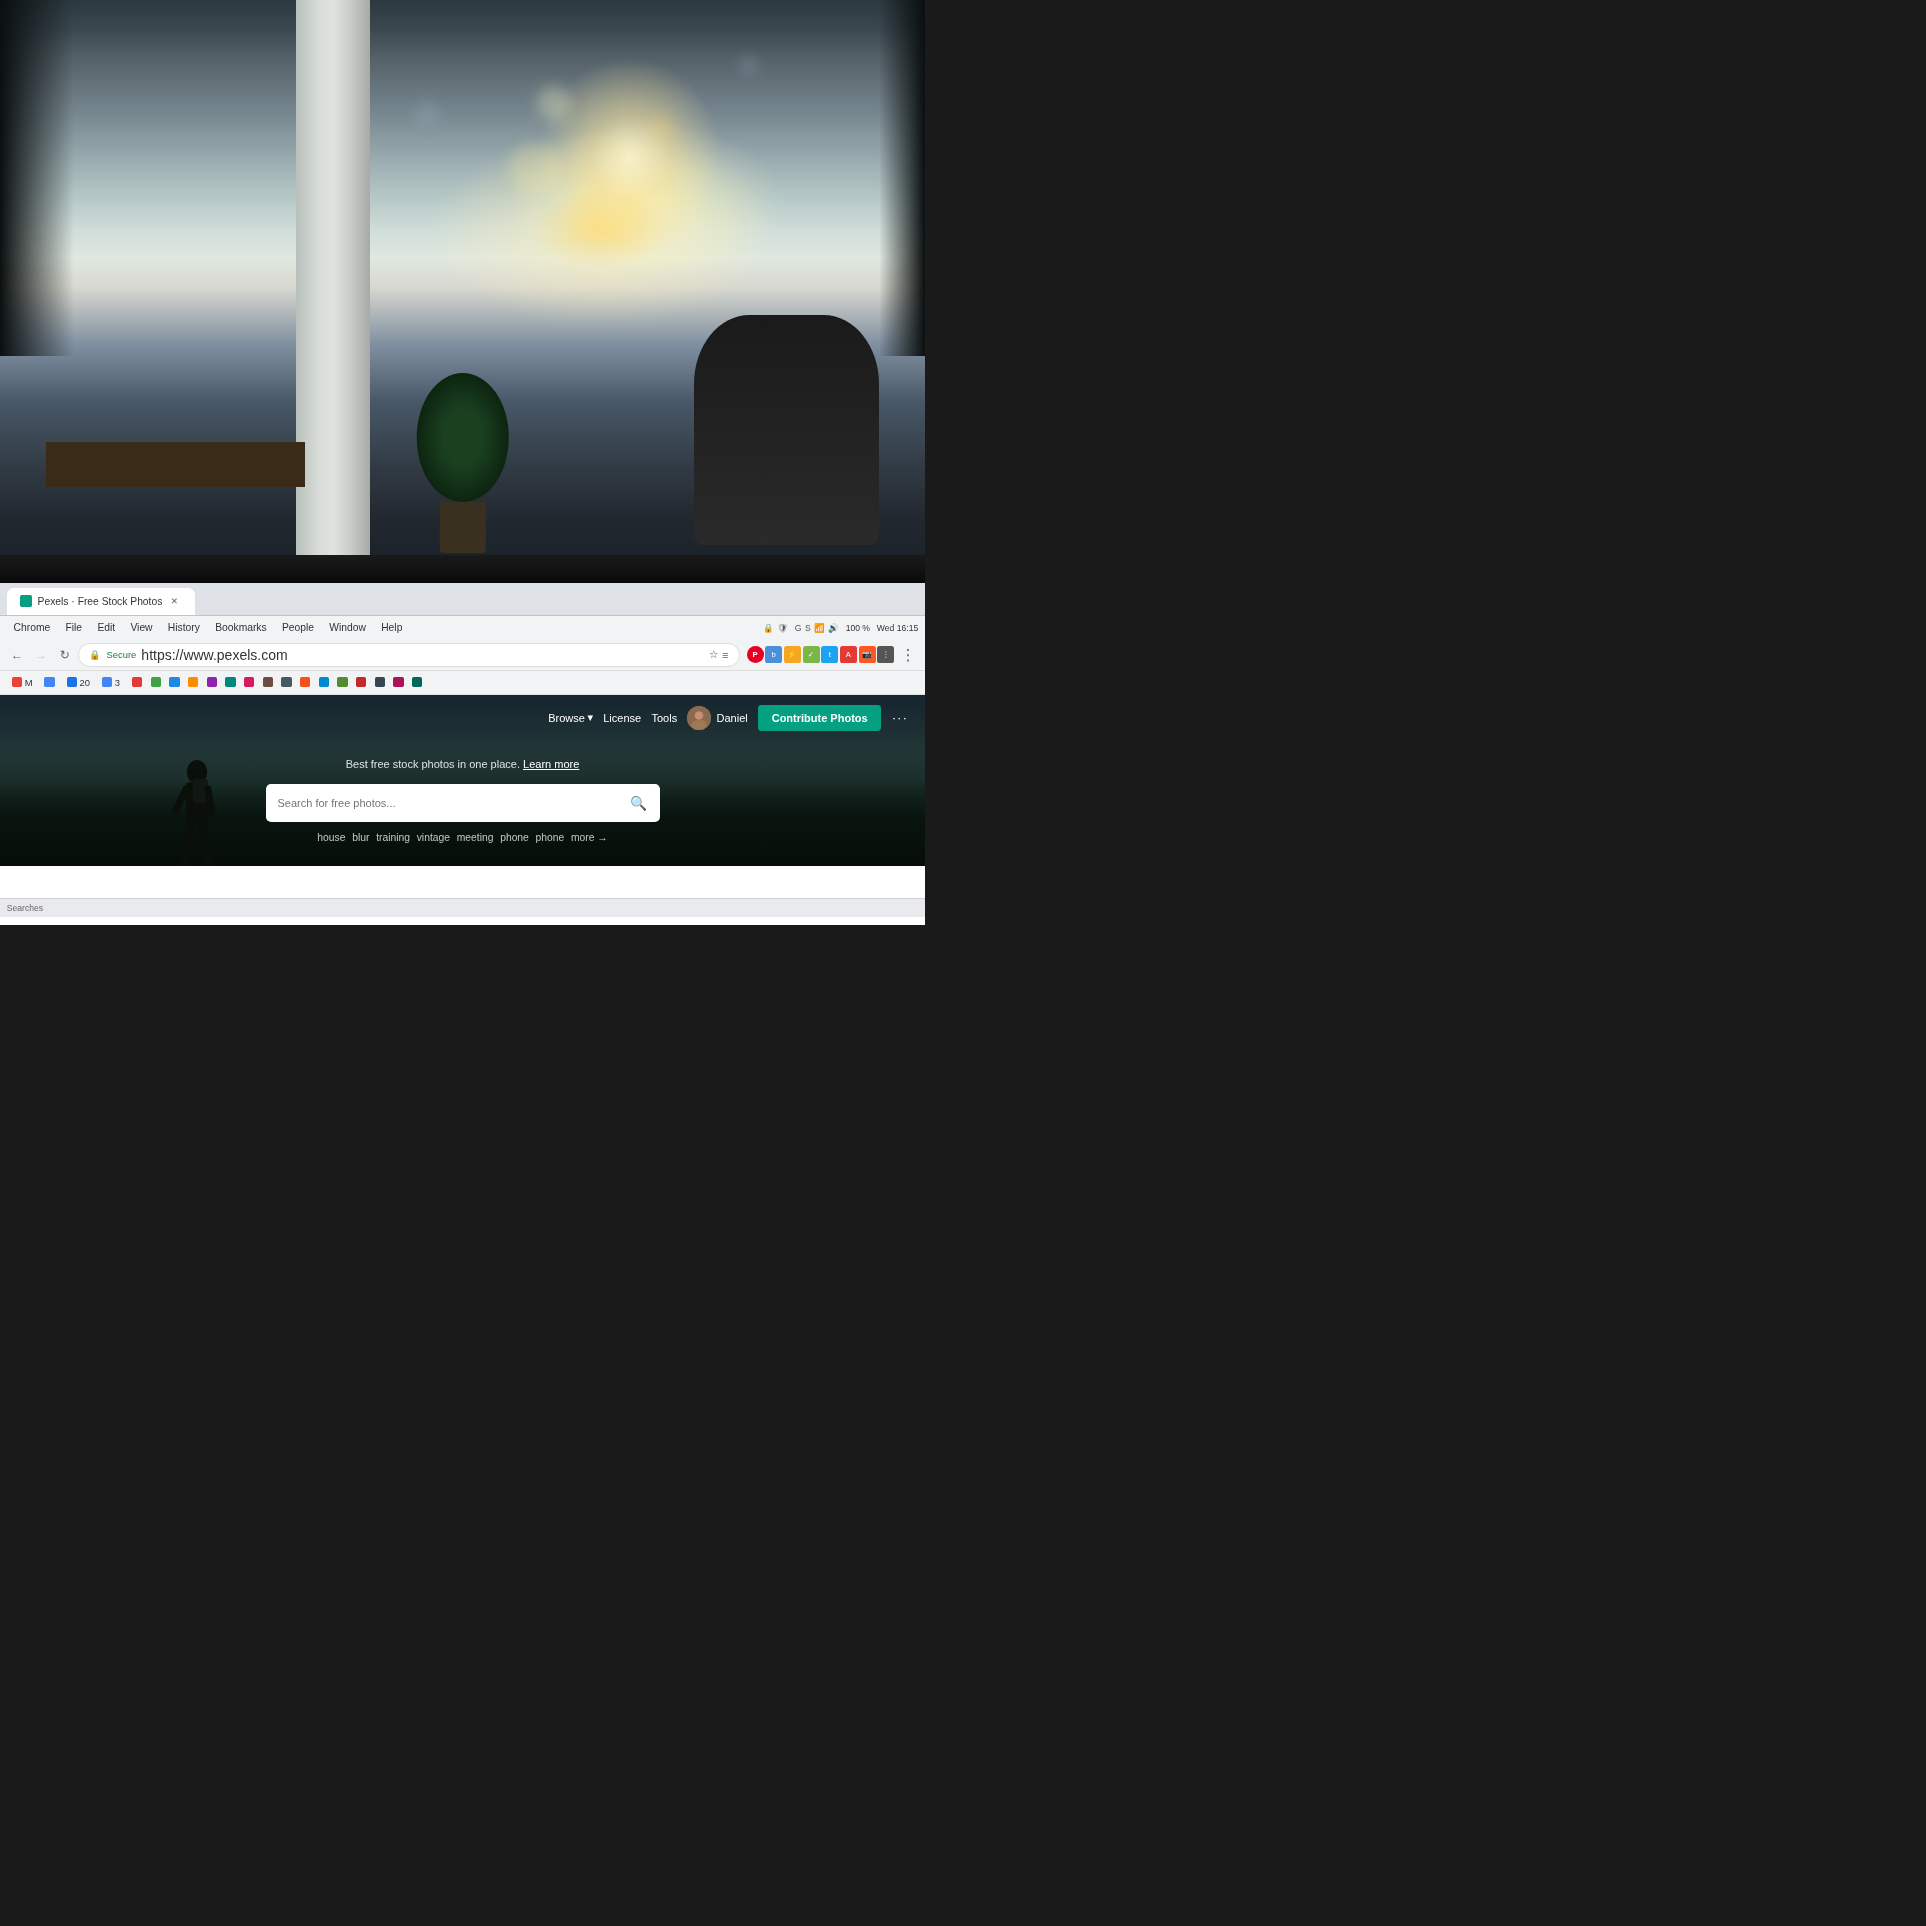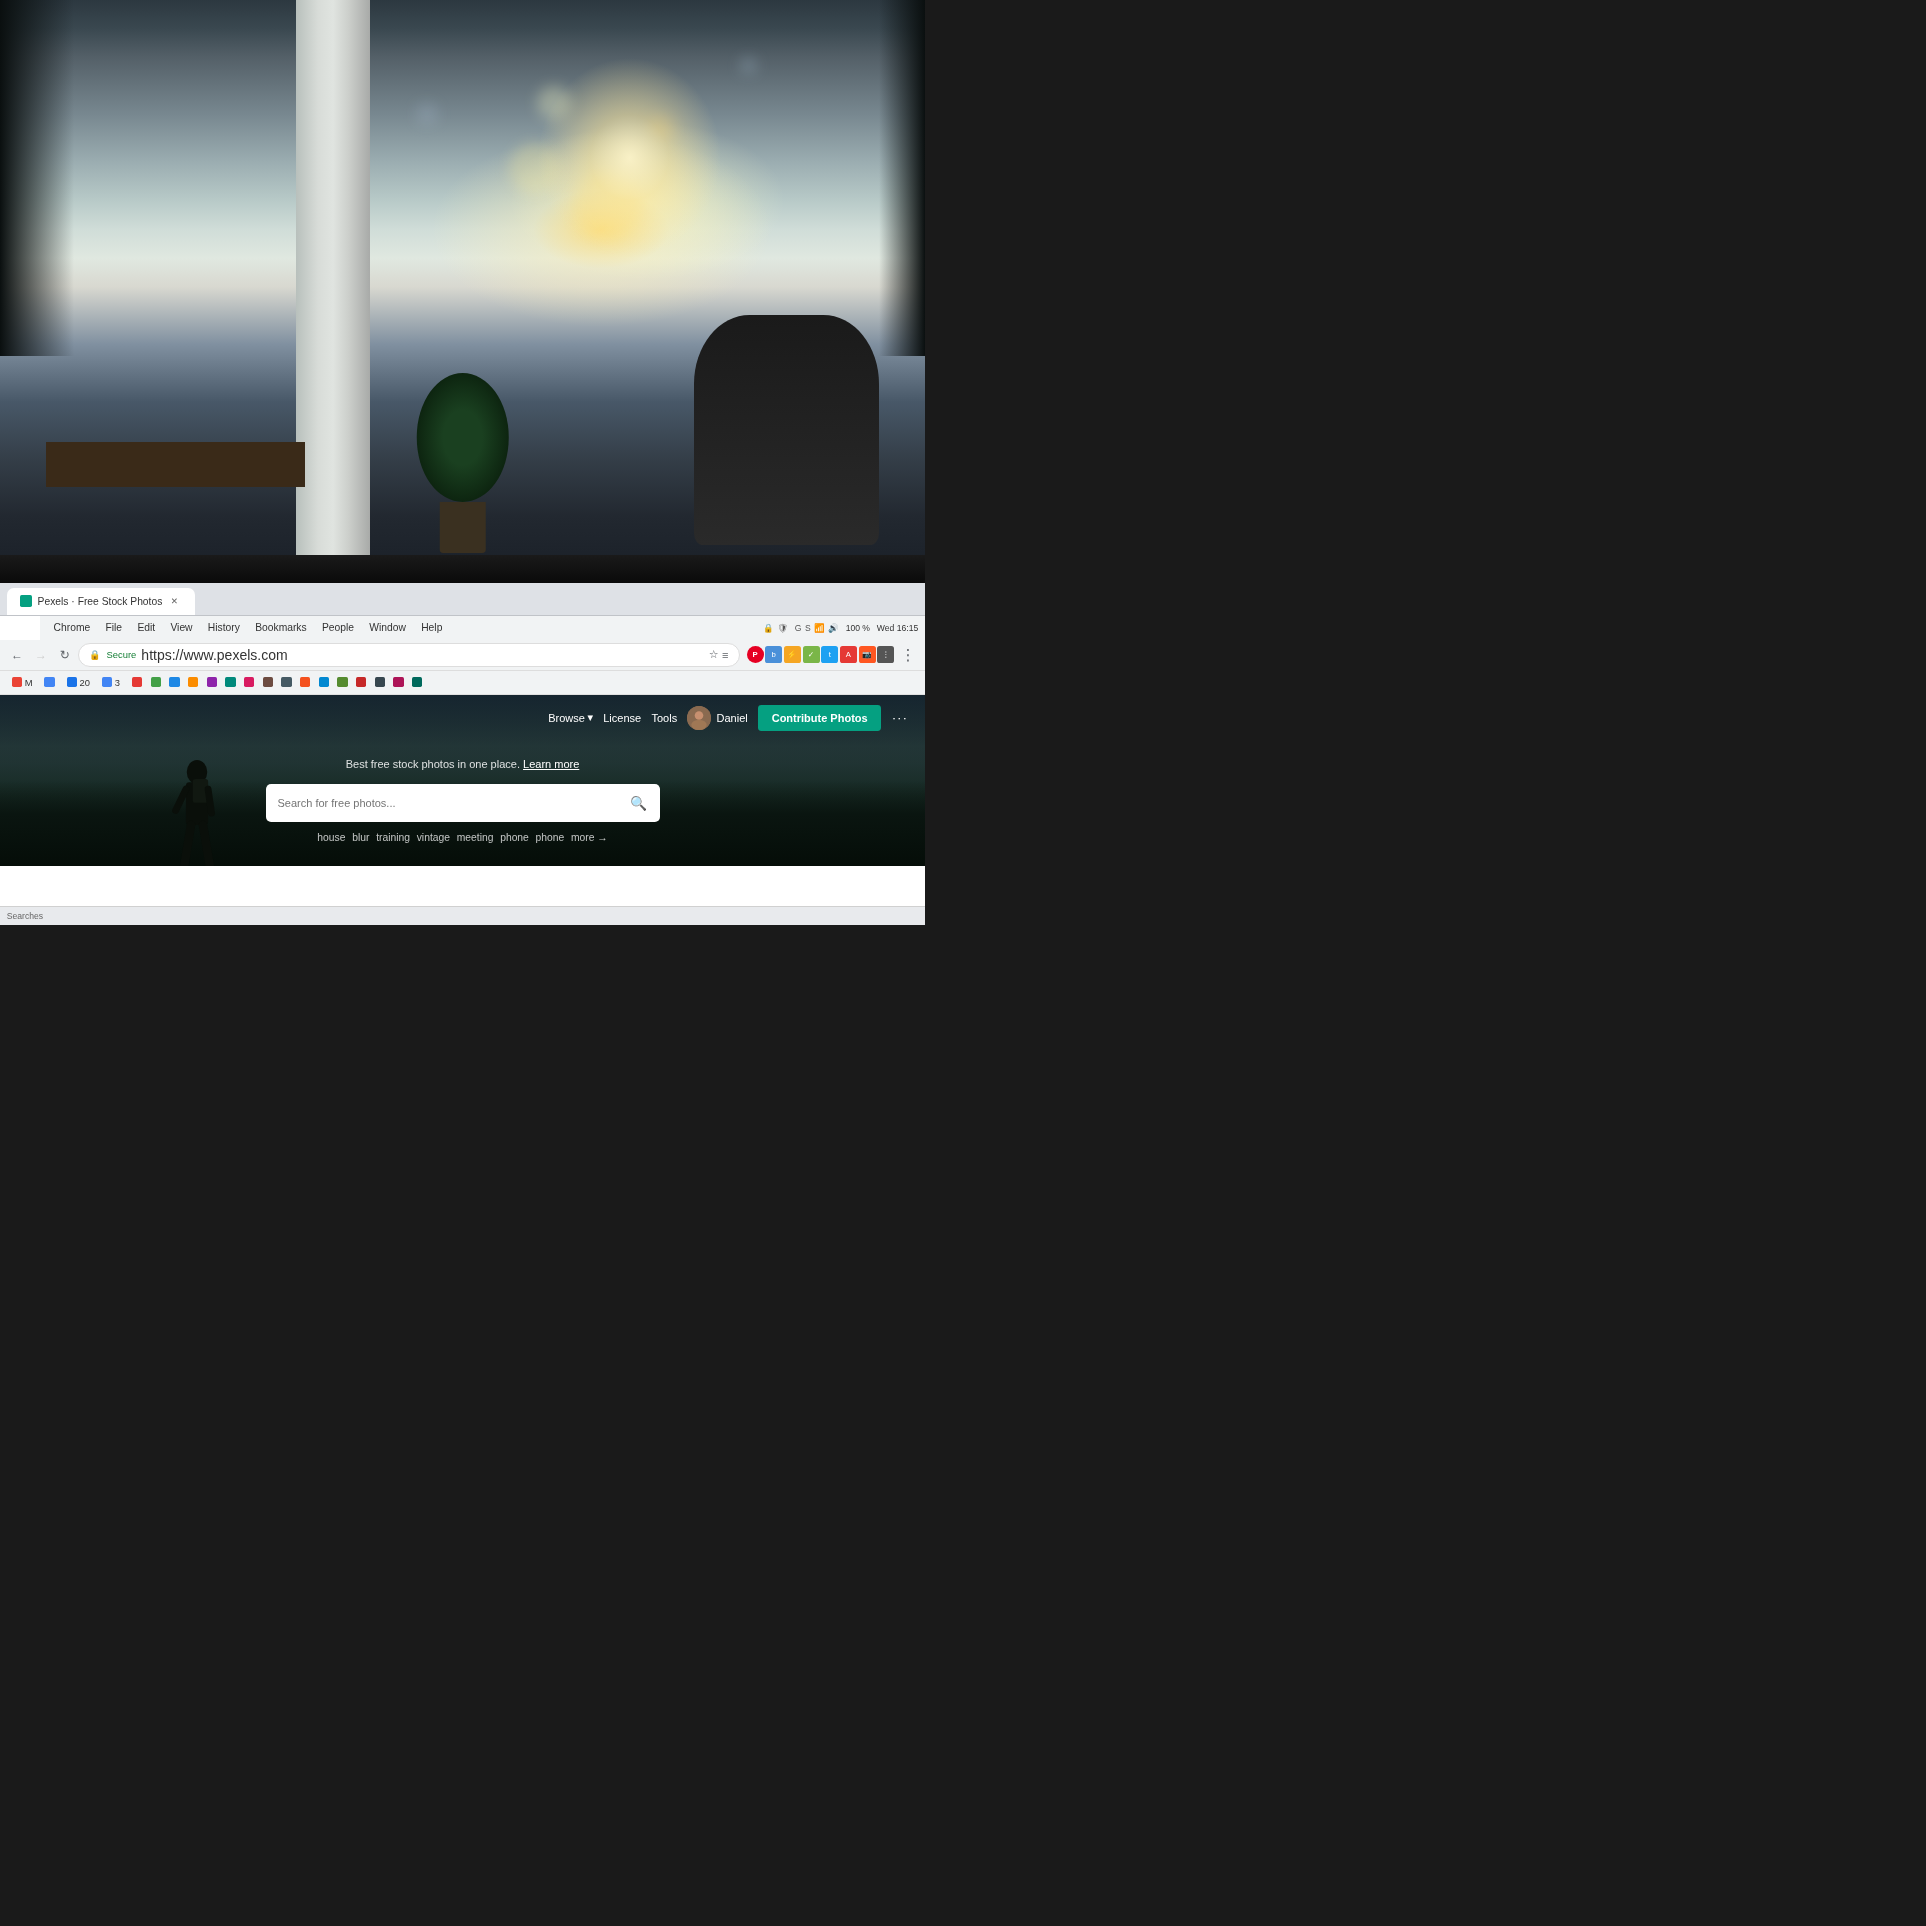--- a/index.html
+++ b/index.html
@@ -158,21 +158,20 @@
 
     .chrome-menu-bar {
       background: #f1f3f4;
       height: 24px;
       display: flex;
       align-items: center;
       padding: 0 6.8px;
       gap: 1.7px;
       font-size: 10.3px;
       color: #333;
-      margin-left: 40px;
     }
 
     .menu-item {
       padding: 1.7px 6.8px;
       border-radius: 3.4px;
       cursor: pointer;
     }
 
     
     .system-icons {
@@ -429,21 +428,21 @@
     }
 
     .more-arrow {
       font-size: 10.3px;
       color: rgba(255,255,255,0.75);
     }
 
     
     .status-bar {
       position: absolute;
-      bottom: 0;
+      bottom: 8px;
       left: 0;
       right: 0;
       height: 19px;
       background: #e8eaed;
       border-top: 0.9px solid #d0d0d0;
       display: flex;
       align-items: center;
       padding: 0 6.8px;
       font-size: 8.6px;
       color: #666;

